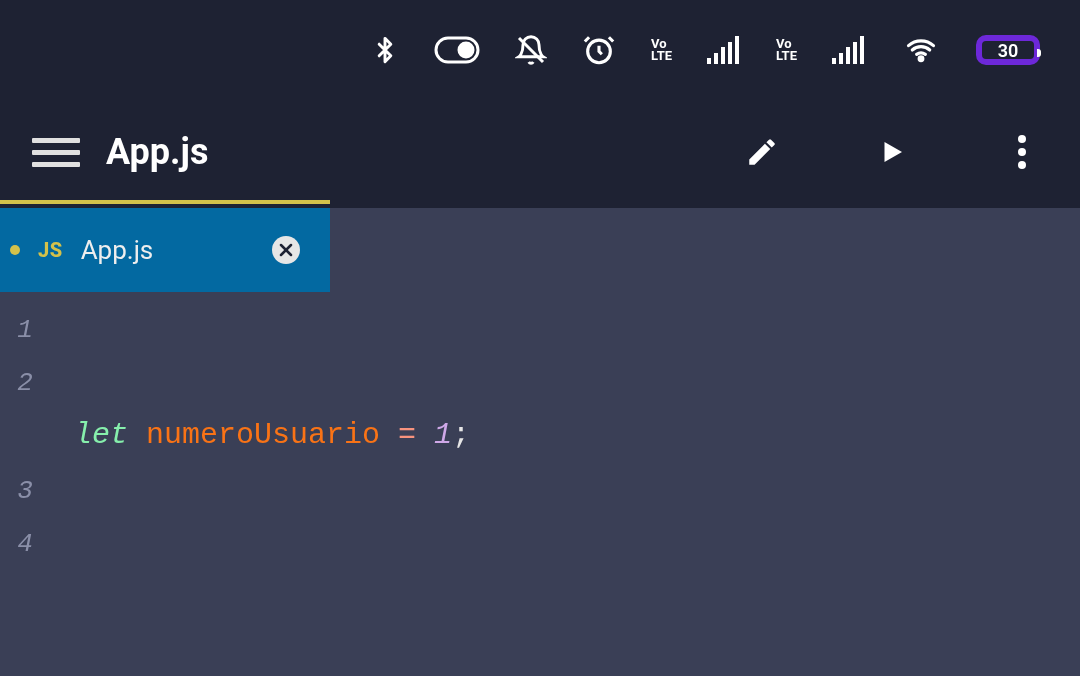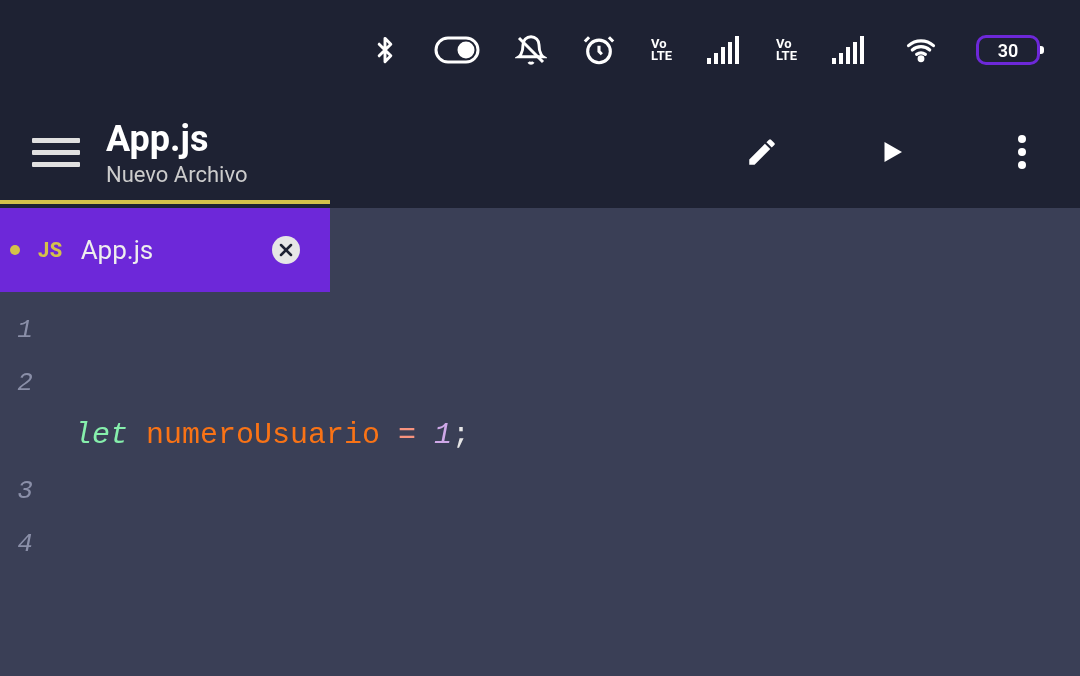--- a/index.html
+++ b/index.html
@@ -20,21 +20,21 @@
     font-weight: 500;
   }
   .status-left { display: flex; align-items: center; gap: 18px; }
   .status-right { display: flex; align-items: center; gap: 35px; margin-left: auto; }
   .clock { font-size: 30px; font-weight: 600; font-style: italic; letter-spacing: 0.5px; }
   .kb { display: flex; flex-direction: column; align-items: center; line-height: 1; }
   .kb-num { font-size: 22px; font-weight: 600; }
   .kb-unit { font-size: 14px; }
   .status-icon { display: flex; align-items: center; justify-content: center; }
   .battery {
-    border: 3px solid #6d28d9;
+    border: 6px solid #6d28d9;
     border-radius: 10px;
     width: 64px;
     height: 30px;
     display: flex;
     align-items: center;
     justify-content: center;
     font-size: 18px;
     font-weight: 600;
     position: relative;
   }
@@ -76,21 +76,21 @@
   .toolbar-actions { margin-left: auto; display: flex; align-items: center; gap: 90px; padding-right: 10px; }
   .toolbar-icon { width: 40px; height: 40px; display: flex; align-items: center; justify-content: center; cursor: pointer; }
 
   
   .tab-strip { height: 84px; display: flex; background: #3a3f56; }
   .tab {
     display: flex;
     align-items: center;
     gap: 18px;
     padding: 0 30px 0 10px;
-    background: #6d28d9;
+    background: #0369a1;
     height: 100%;
     width: 330px;
   }
   .tab .mod-dot { width: 10px; height: 10px; border-radius: 50%; background: #d4c14a; }
   .tab .file-badge { color: #d4c14a; font-weight: 800; font-size: 20px; letter-spacing: 0.5px; }
   .tab .tab-label { color: #eee; font-size: 26px; flex: 1; }
   .tab .close {
     width: 28px; height: 28px; border-radius: 50%; background: #e6e6e6;
     display: flex; align-items: center; justify-content: center;
     color: #1e2233; font-weight: 900; cursor: pointer;
@@ -204,21 +204,20 @@
 </div>
 
 <div class="app-toolbar">
   <div class="hamburger">
     <span></span>
       <span></span>
       <span></span>
   </div>
   <div class="title-block">
     <div class="title">App.js</div>
-    <div class="subtitle">Nuevo Archivo</div>
   </div>
   <div class="toolbar-actions">
     <div class="toolbar-icon">
       <svg width="34" height="34" viewBox="0 0 24 24" fill="#fff">
           <path d="M3 17.25V21h3.75L17.81 9.94l-3.75-3.75L3 17.25zM20.71 7.04a1 1 0 000-1.41l-2.34-2.34a1 1 0 00-1.41 0l-1.83 1.83 3.75 3.75 1.83-1.83z"></path>
         </svg>
     </div>
     <div class="toolbar-icon">
       <svg width="30" height="34" viewBox="0 0 24 24" fill="#fff">
           <path d="M6 4l14 8-14 8z"></path>

